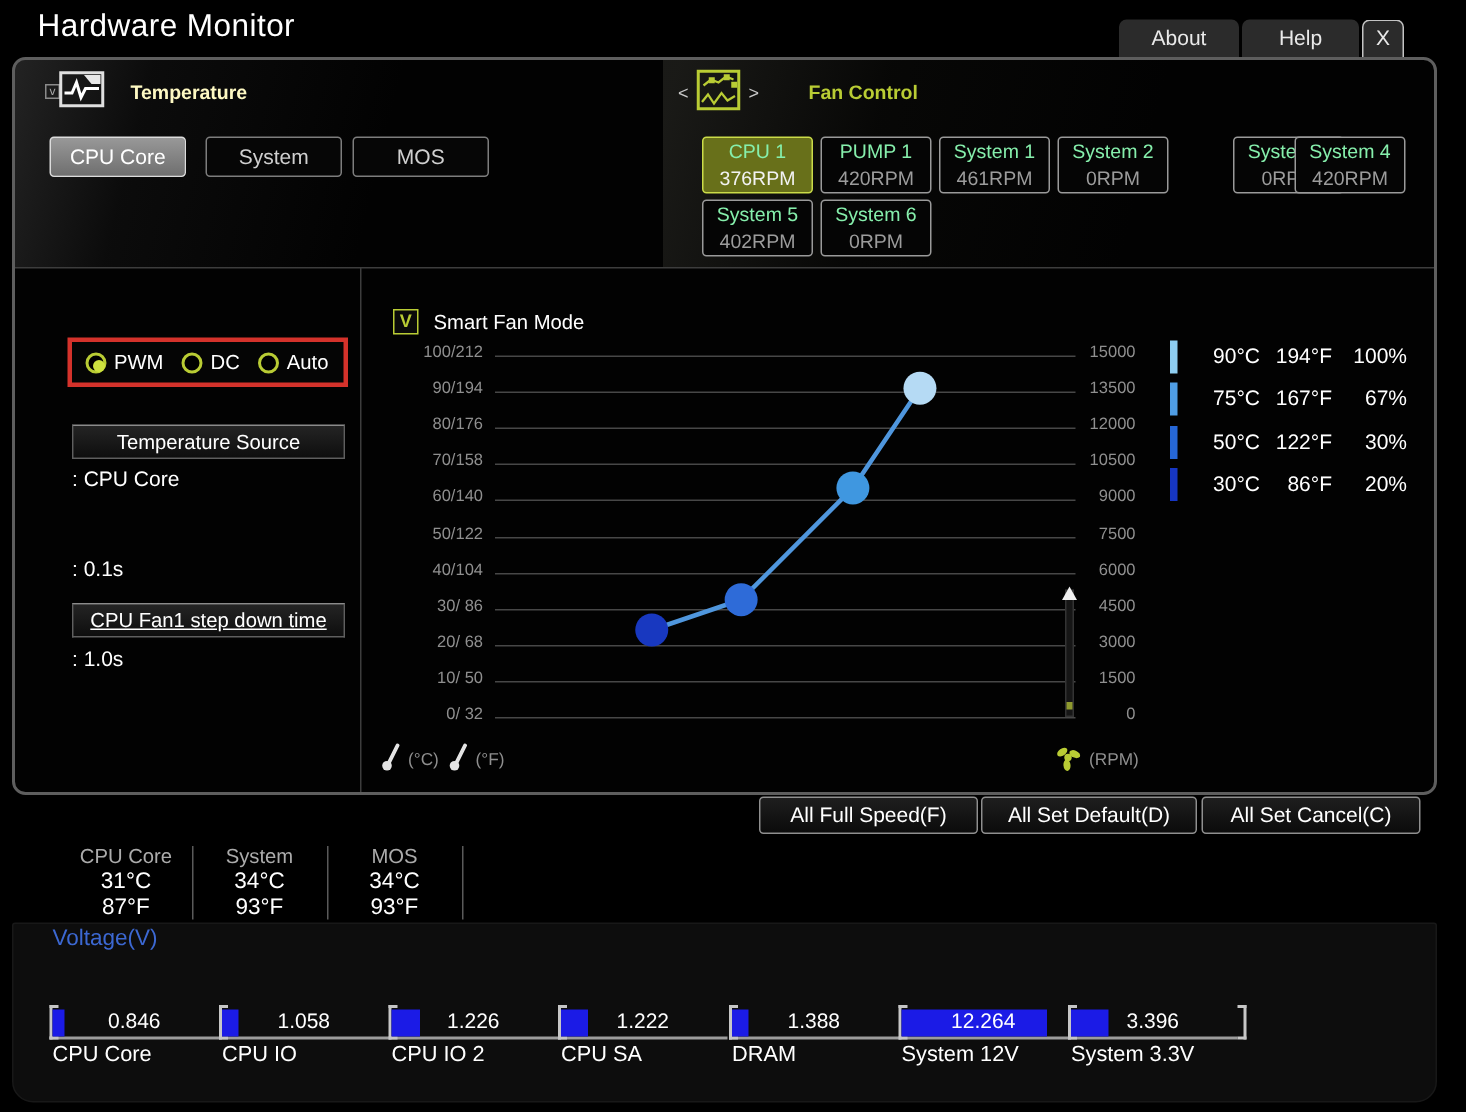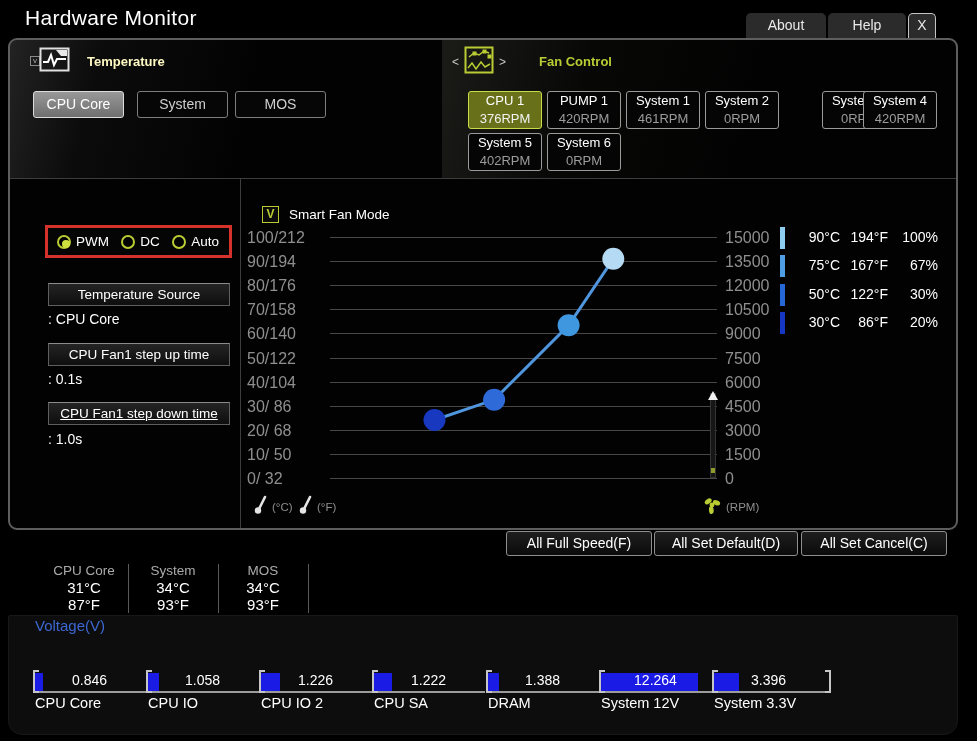--- a/index.html
+++ b/index.html
@@ -34,21 +34,21 @@
 
   
   .ttab { position:absolute; top:51px; width:91px; height:27px; background:#060606;
           border:1px solid #7d7d7d; border-radius:3px; color:#cfcfcf; font-size:14px;
           text-align:center; line-height:25px; cursor:pointer; }
   .ttab.sel { background:linear-gradient(#989898,#6f6f6f); border:1px solid #dcdcdc; color:#fff; }
 
   
   .fanbtn { position:absolute; width:74px; height:38px; background:#050505;
             border:1px solid #9a9a9a; border-radius:3px; text-align:center; cursor:pointer; }
-  .fanbtn .fname { font-size:13px; color:#ffffff; line-height:18px; }
+  .fanbtn .fname { font-size:13px; color:#86efac; line-height:18px; }
   .fanbtn .frpm  { font-size:13px; color:#9c9c9c; line-height:17px; }
   .fanbtn.fsel { background:#68701a; border:1px solid #cbdc49; }
   .fanbtn.fsel .frpm { color:#f2f2f2; }
 
   
   #mode-box { left:35px; top:185px; width:187px; height:33px; border:3px solid #d4322b;
               background:#050505; display:flex; align-items:center; justify-content:space-between;
               padding:0 10px 0 9px; }
   .radio-item { display:flex; align-items:center; gap:5px; cursor:pointer; }
   .radio { width:14px; height:14px; border-radius:50%; border:2px solid #b9cc34;
@@ -61,21 +61,21 @@
               border:1px solid #5f5f5f; border-top-color:#8b8b8b; color:#fff; font-size:13.5px;
               text-align:center; line-height:21px; cursor:pointer; }
   .fieldval { left:38px; color:#fff; font-size:14px; }
 
   
   #sf-check { left:252px; top:166px; width:17px; height:17px; border:1px solid #b9cc34;
               background:#0a0a0a; color:#b9cc34; font-size:12px; font-weight:bold;
               text-align:center; line-height:15px; cursor:pointer; }
   #sf-label { left:279px; top:167px; font-size:13.5px; color:#fff; }
   .gline { position:absolute; height:1px; background:#474747; }
-  .axl, .axr { position:absolute; font-size:16px; color:#8f8f8f; white-space:pre; }
+  .axl, .axr { position:absolute; font-size:11px; color:#8f8f8f; text-align:right; white-space:pre; }
   #curve-svg { position:absolute; left:320px; top:197px; overflow:visible; }
   .ctrow { position:absolute; left:770px; width:160px; height:22px; }
   .cbar { position:absolute; left:0; top:0; width:5px; height:22px; }
   .cc { position:absolute; left:6px;  width:54px; text-align:right; font-size:14px; color:#fff; top:2px; }
   .cf { position:absolute; left:64px; width:44px; text-align:right; font-size:14px; color:#fff; top:2px; }
   .cp { position:absolute; left:112px; width:46px; text-align:right; font-size:14px; color:#fff; top:2px; }
 
   
   #fan-slider { left:700px; top:353px; width:6px; height:85px; background:#161616; border:1px solid #333; cursor:pointer; }
   #fan-slider .hdl { position:absolute; left:-3px; top:-3px; width:0; height:0;
@@ -200,21 +200,20 @@
       <span class="rlabel">DC</span>
     </div>
     <div class="radio-item">
       <span class="radio">
           <span class="dot"></span>
         </span>
       <span class="rlabel">Auto</span>
     </div>
   </div>
   <div class="abs fieldval" style="top:271px;">: CPU Core</div>
-  <div class="abs fieldbtn" style="top:303px;">CPU Fan1 step up time</div>
   <div class="abs fieldval" style="top:331px;">: 0.1s</div>
   <div class="abs fieldbtn" style="top:362px;text-decoration:underline;">CPU Fan1 step down time</div>
   <div class="abs fieldval" style="top:391px;">: 1.0s</div>
 
   <div class="abs" id="sf-check">V</div>
   <div class="abs" id="sf-label">Smart Fan Mode</div>
 
   <div id="chart">
       <div class="gline" style="left: 320px; top: 197px; width: 387px;"></div>
       <div class="axl" style="left: 237px; top: 189px; width: 75px;">100/212</div>

